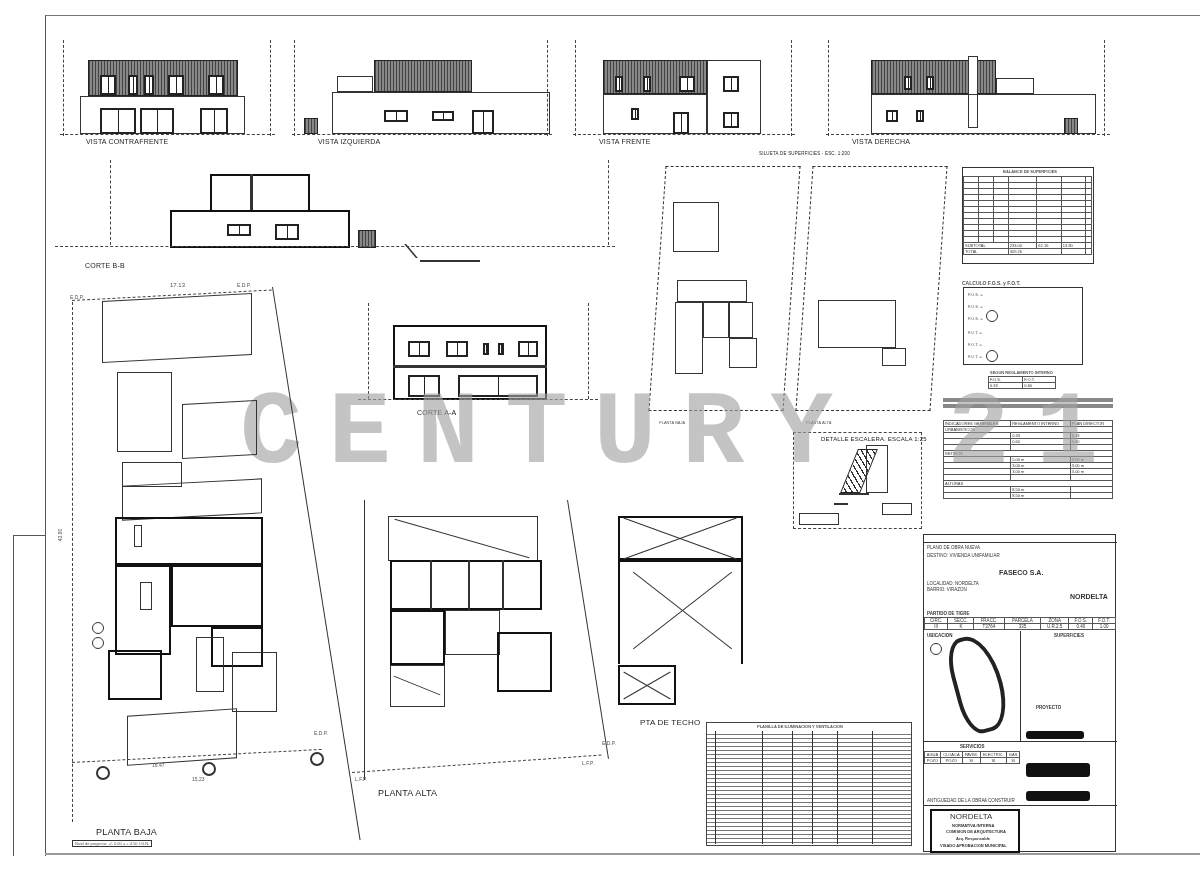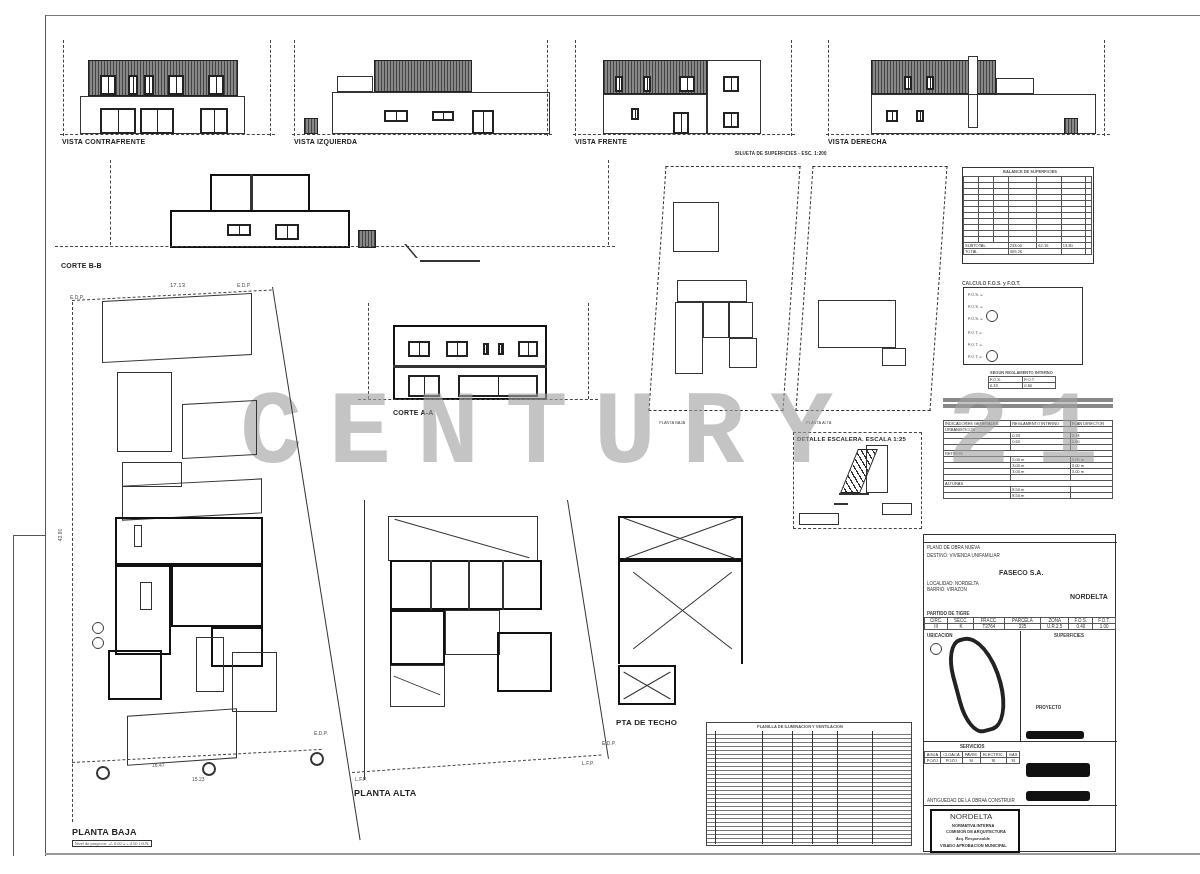--- a/index.html
+++ b/index.html
@@ -1,21 +1,21 @@
 <!DOCTYPE html>
 <html><head>
 <meta charset="utf-8">
 <style>
   html,body{margin:0;padding:0;background:#fff;}
   body{width:1200px;height:874px;position:relative;overflow:hidden;font-family:"Liberation Sans",sans-serif;color:#222;}
   .sheet{position:absolute;left:45px;top:15px;width:1155px;height:840px;border-left:1px solid #555;border-top:1px solid #777;}
   .sheet-bottom{position:absolute;left:45px;top:853px;width:1155px;height:2px;background:#999;}
   .edge-left{position:absolute;left:13px;top:535px;width:32px;height:320px;border-left:1px solid #555;border-top:1px solid #555;}
   .abs{position:absolute;}
-  .lbl{position:absolute;font-size:7px;font-weight:bold;letter-spacing:.2px;color:#222;white-space:nowrap;}
+  .lbl{position:absolute;font-size:7px;font-weight:normal;letter-spacing:.2px;color:#222;white-space:nowrap;margin-left:24px;}
   .lbl-big{font-size:9px;}
   .tiny{position:absolute;font-size:4px;color:#555;white-space:nowrap;}
   .dash-v{position:absolute;width:0;border-left:1px dashed #444;}
   .dash-h{position:absolute;height:0;border-top:1px dashed #444;}
   .line{position:absolute;background:#333;}
   .box{position:absolute;border:1px solid #333;box-sizing:border-box;}
   .thick{border:2px solid #111;}
   .roof{position:absolute;background:repeating-linear-gradient(90deg,#444 0 1px,#888 1px 3px);border:1px solid #222;box-sizing:border-box;}
   .win{position:absolute;border:2px solid #222;box-sizing:border-box;background:#fff;}
   .win::after{content:"";position:absolute;left:50%;top:0;bottom:0;border-left:1px solid #222;}

